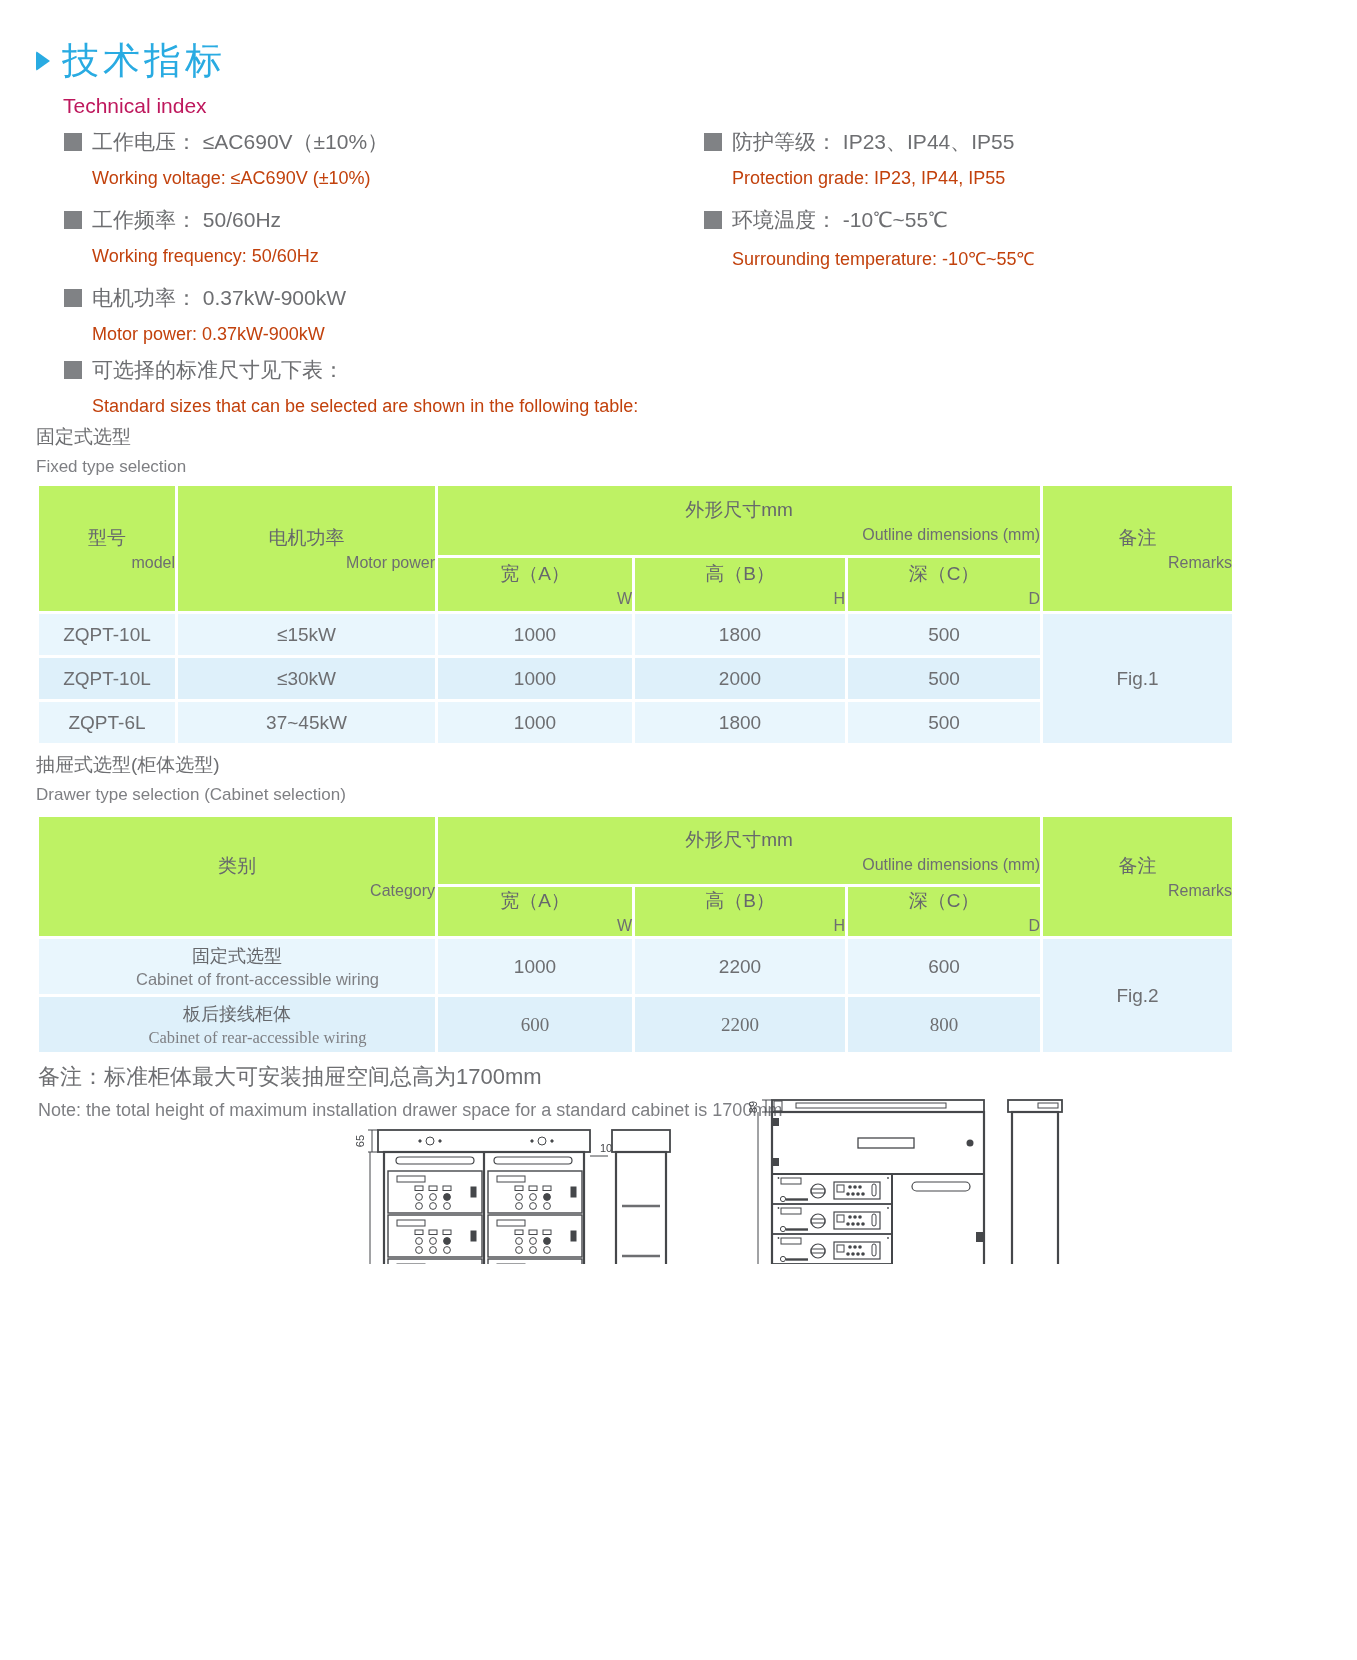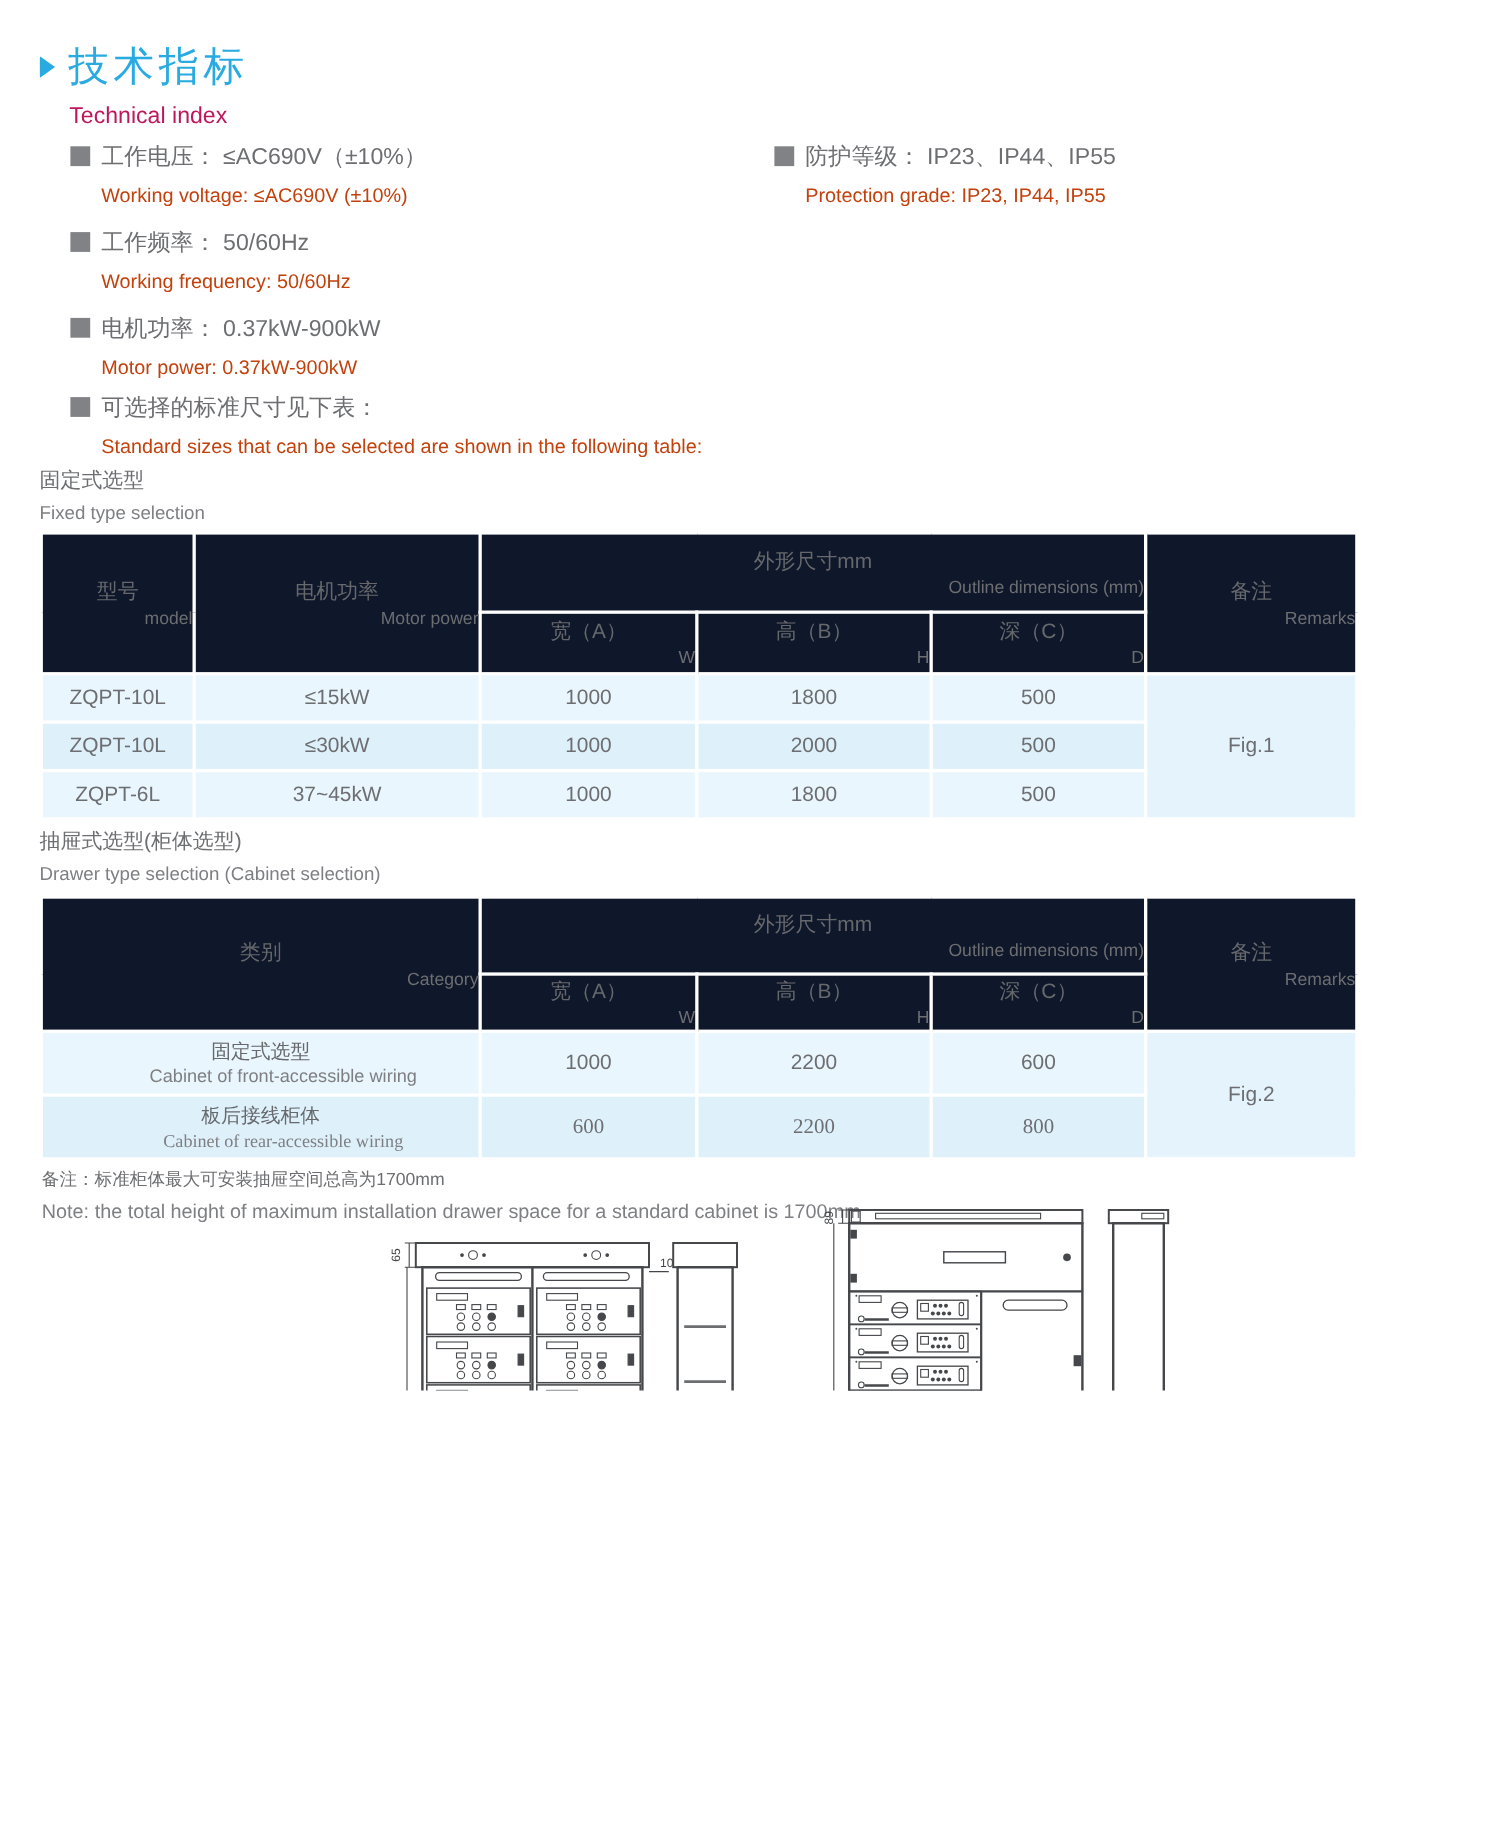--- a/index.html
+++ b/index.html
@@ -24,33 +24,33 @@
   .spec-intro { position: absolute; left: 64px; top: 356px; }
 
   
   .section-label { position: absolute; left: 36px; }
   .section-cn { font-size: 19px; color: #6d6e71; margin-bottom: 7px; }
   .section-en { font-size: 17px; color: #7e7f83; }
 
   
   table.spec-table { position: absolute; left: 36px; width: 1196px; border-collapse: collapse; table-layout: fixed; }
   table.spec-table td, table.spec-table th { border: 3px solid #ffffff; text-align: center; vertical-align: middle; font-weight: normal; }
-  .th-bg { background: #0f172a; }
+  .th-bg { background: #bef264; }
   .hdr-cn { font-size: 19px; color: #66686c; display: block; }
   .hdr-en { font-size: 16px; color: #6d6e71; display: block; margin-top: 3px; text-align: right; }
   .cell-val { font-size: 19px; color: #6d6e71; }
   .cell-cn { font-size: 18px; color: #66686c; display: block; }
   .cell-en { font-size: 16.5px; color: #7e7f83; display: block; margin-top: 2px; margin-left: 41px; }
   .row-a { background: #e9f6fd; }
   .row-b { background: #def0fa; }
   .remarks-cell { background: #e4f3fc; }
 
   
   .note-block { position: absolute; left: 38px; top: 1062px; }
-  .note-cn { font-size: 16px; color: #6d6e71; margin-bottom: 8px; }
+  .note-cn { font-size: 22px; color: #6d6e71; margin-bottom: 8px; }
   .note-en { font-size: 18px; color: #7e7f83; }
 
   
   .fig1-wrap { position: absolute; left: 326px; top: 1108px; }
   .fig2-wrap { position: absolute; left: 708px; top: 1082px; }
   svg text { font-family: "Liberation Sans", sans-serif; fill: #45474a; }
   svg .cap { fill: #8a8b8e; }
 </style>
 </head>
 <body>
@@ -89,20 +89,27 @@
         <div class="spec-en">Motor power: 0.37kW-900kW</div>
       </div>
     </div>
     <div class="spec-col-right">
       <div class="spec-item">
         <div class="spec-cn">
             <span class="bullet"></span>
             <span>防护等级： IP23、IP44、IP55</span>
           </div>
         <div class="spec-en">Protection grade: IP23, IP44, IP55</div>
+      </div>
+      <div class="spec-item">
+        <div class="spec-cn">
+            <span class="bullet"></span>
+            <span>环境温度： -10℃~55℃</span>
+          </div>
+        <div class="spec-en">Surrounding temperature: -10℃~55℃</div>
       </div>
     </div>
   </div>
 
   <div class="spec-intro spec-item">
     <div class="spec-cn">
         <span class="bullet"></span>
         <span>可选择的标准尺寸见下表：</span>
       </div>
     <div class="spec-en">Standard sizes that can be selected are shown in the following table:</div>

